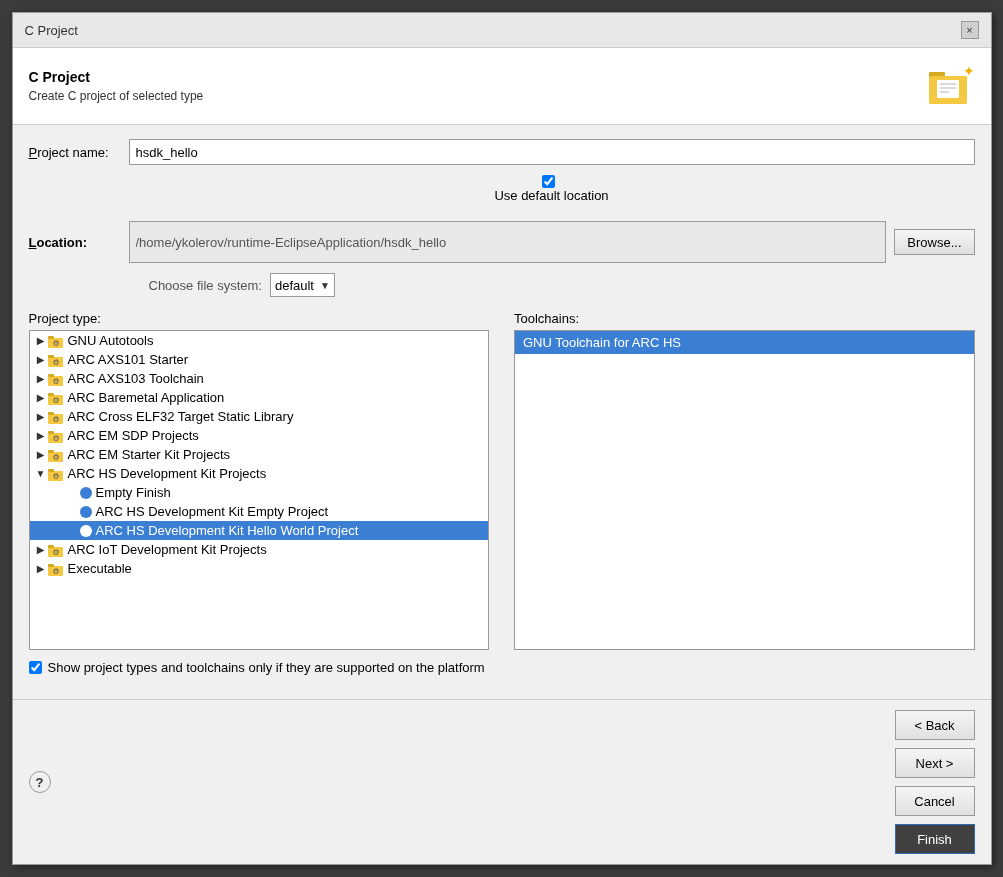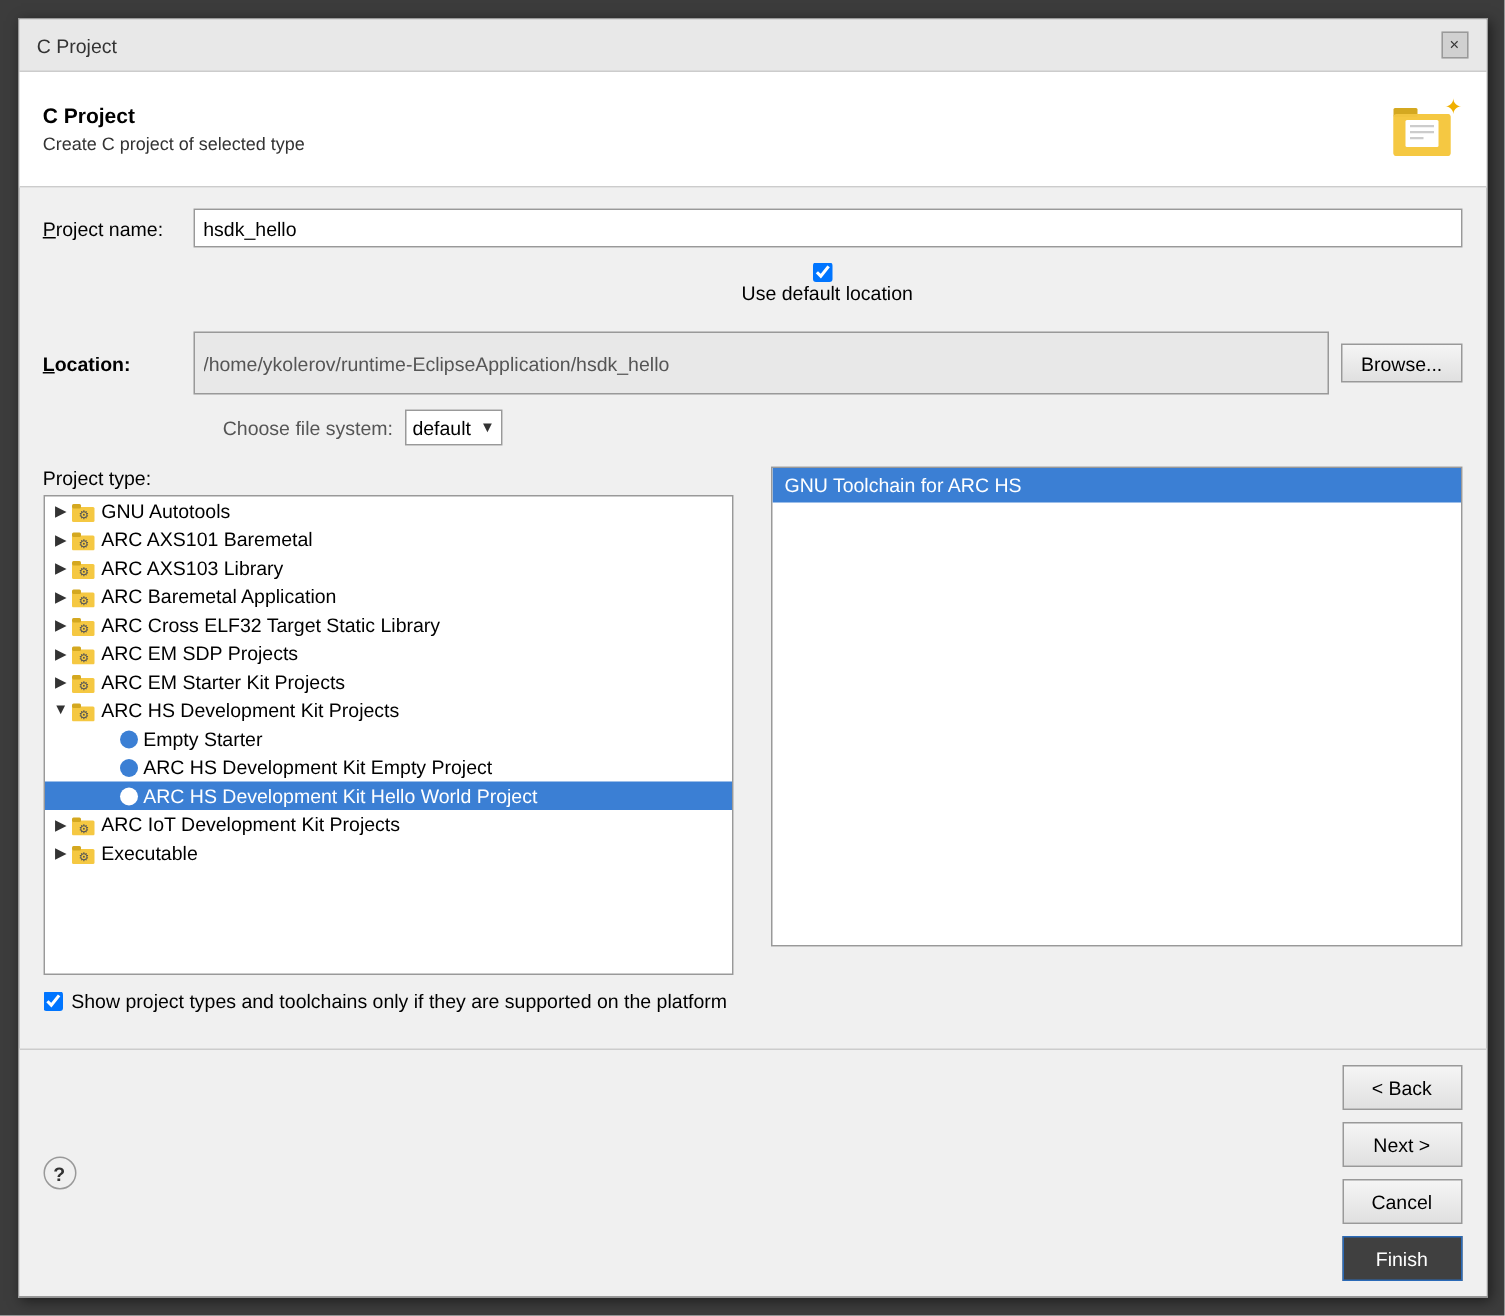--- a/index.html
+++ b/index.html
@@ -370,31 +370,31 @@
             <span class="item-text">GNU Autotools</span>
           </div>
 
           <div class="tree-item">
             <span class="expand-arrow">▶</span>
             <svg width="16" height="14" viewBox="0 0 16 14" style="margin-right:4px">
               <rect x="0" y="4" width="15" height="10" rx="1" fill="#f5c842"></rect>
               <rect x="0" y="2" width="6" height="3" rx="1" fill="#d4a820"></rect>
               <text x="8" y="12" font-size="8" fill="#555" text-anchor="middle">⚙</text>
             </svg>
-            <span class="item-text">ARC AXS101 Baremetal</span>
-          </div>
-
-          <div class="tree-item">
-            <span class="expand-arrow">▶</span>
-            <svg width="16" height="14" viewBox="0 0 16 14" style="margin-right:4px">
-              <rect x="0" y="4" width="15" height="10" rx="1" fill="#f5c842"></rect>
-              <rect x="0" y="2" width="6" height="3" rx="1" fill="#d4a820"></rect>
-              <text x="8" y="12" font-size="8" fill="#555" text-anchor="middle">⚙</text>
-            </svg>
-            <span class="item-text">ARC AXS103 Library</span>
+            <span class="item-text">ARC AXS101 Starter</span>
+          </div>
+
+          <div class="tree-item">
+            <span class="expand-arrow">▶</span>
+            <svg width="16" height="14" viewBox="0 0 16 14" style="margin-right:4px">
+              <rect x="0" y="4" width="15" height="10" rx="1" fill="#f5c842"></rect>
+              <rect x="0" y="2" width="6" height="3" rx="1" fill="#d4a820"></rect>
+              <text x="8" y="12" font-size="8" fill="#555" text-anchor="middle">⚙</text>
+            </svg>
+            <span class="item-text">ARC AXS103 Toolchain</span>
           </div>
 
           <div class="tree-item">
             <span class="expand-arrow">▶</span>
             <svg width="16" height="14" viewBox="0 0 16 14" style="margin-right:4px">
               <rect x="0" y="4" width="15" height="10" rx="1" fill="#f5c842"></rect>
               <rect x="0" y="2" width="6" height="3" rx="1" fill="#d4a820"></rect>
               <text x="8" y="12" font-size="8" fill="#555" text-anchor="middle">⚙</text>
             </svg>
             <span class="item-text">ARC Baremetal Application</span>
@@ -436,21 +436,21 @@
               <rect x="0" y="4" width="15" height="10" rx="1" fill="#f5c842"></rect>
               <rect x="0" y="2" width="6" height="3" rx="1" fill="#d4a820"></rect>
               <text x="8" y="12" font-size="8" fill="#555" text-anchor="middle">⚙</text>
             </svg>
             <span class="item-text">ARC HS Development Kit Projects</span>
           </div>
 
           <div class="tree-item indent2">
             <span class="expand-arrow" style="width:14px;display:inline-block"></span>
             <span class="dot-icon dot-blue"></span>
-            <span class="item-text">Empty Starter</span>
+            <span class="item-text">Empty Finish</span>
           </div>
 
           <div class="tree-item indent2">
             <span class="expand-arrow" style="width:14px;display:inline-block"></span>
             <span class="dot-icon dot-blue"></span>
             <span class="item-text">ARC HS Development Kit Empty Project</span>
           </div>
 
           <div class="tree-item indent2 selected">
             <span class="expand-arrow" style="width:14px;display:inline-block;color:white"></span>
@@ -475,20 +475,21 @@
               <rect x="0" y="2" width="6" height="3" rx="1" fill="#d4a820"></rect>
               <text x="8" y="12" font-size="8" fill="#555" text-anchor="middle">⚙</text>
             </svg>
             <span class="item-text">Executable</span>
           </div>
 
         </div>
       </div>
 
       <div class="list-section toolchains">
+        <div class="list-label">Toolchains:</div>
         <div class="toolchain-list">
           <div class="toolchain-item selected">
             <span>GNU Toolchain for ARC HS</span>
           </div>
         </div>
       </div>
     </div>
 
     <div class="checkbox-bottom">
       <input type="checkbox" id="show-filter" checked="" style="">

